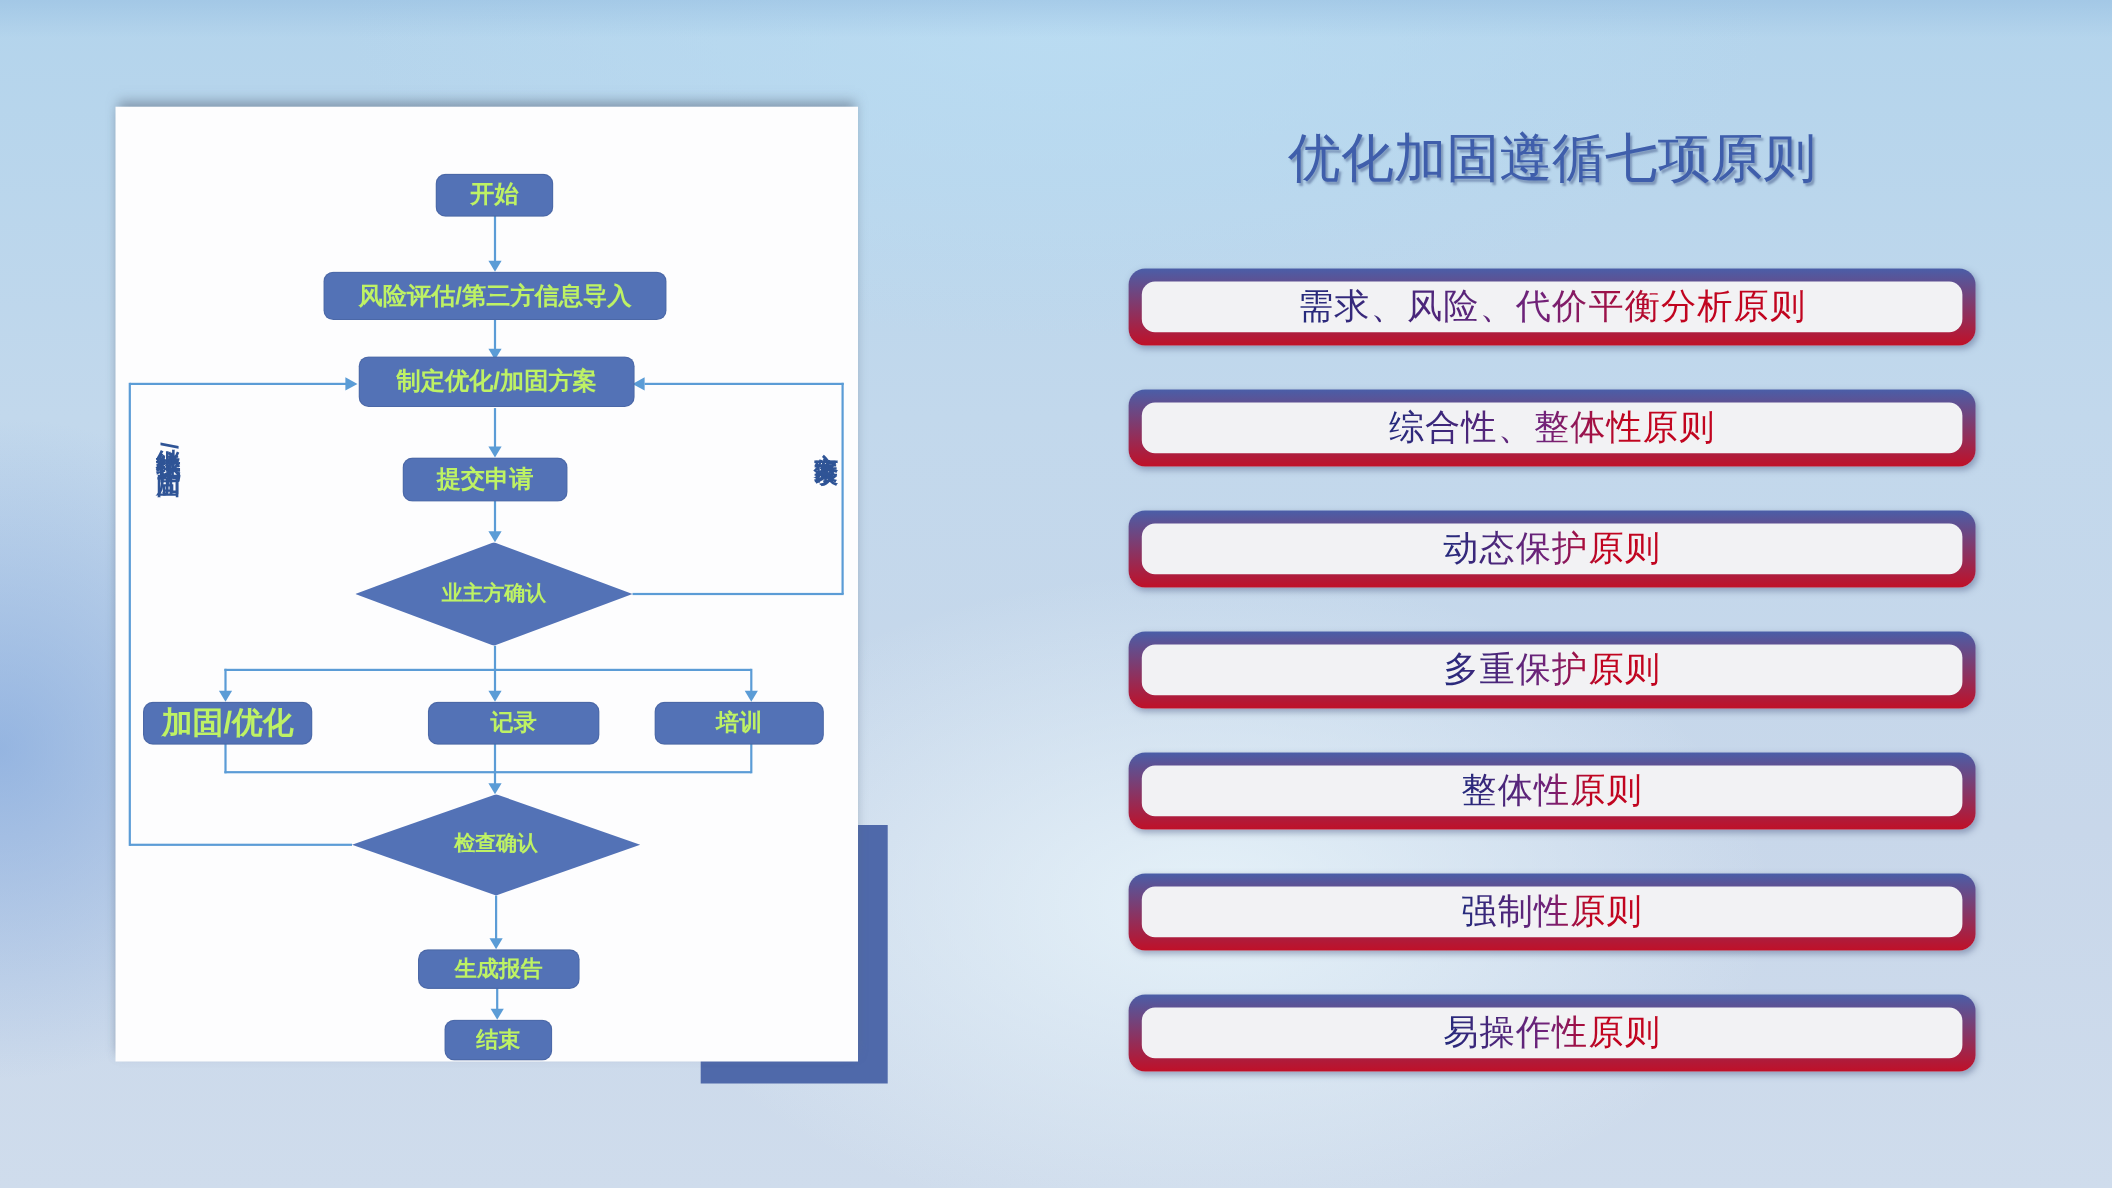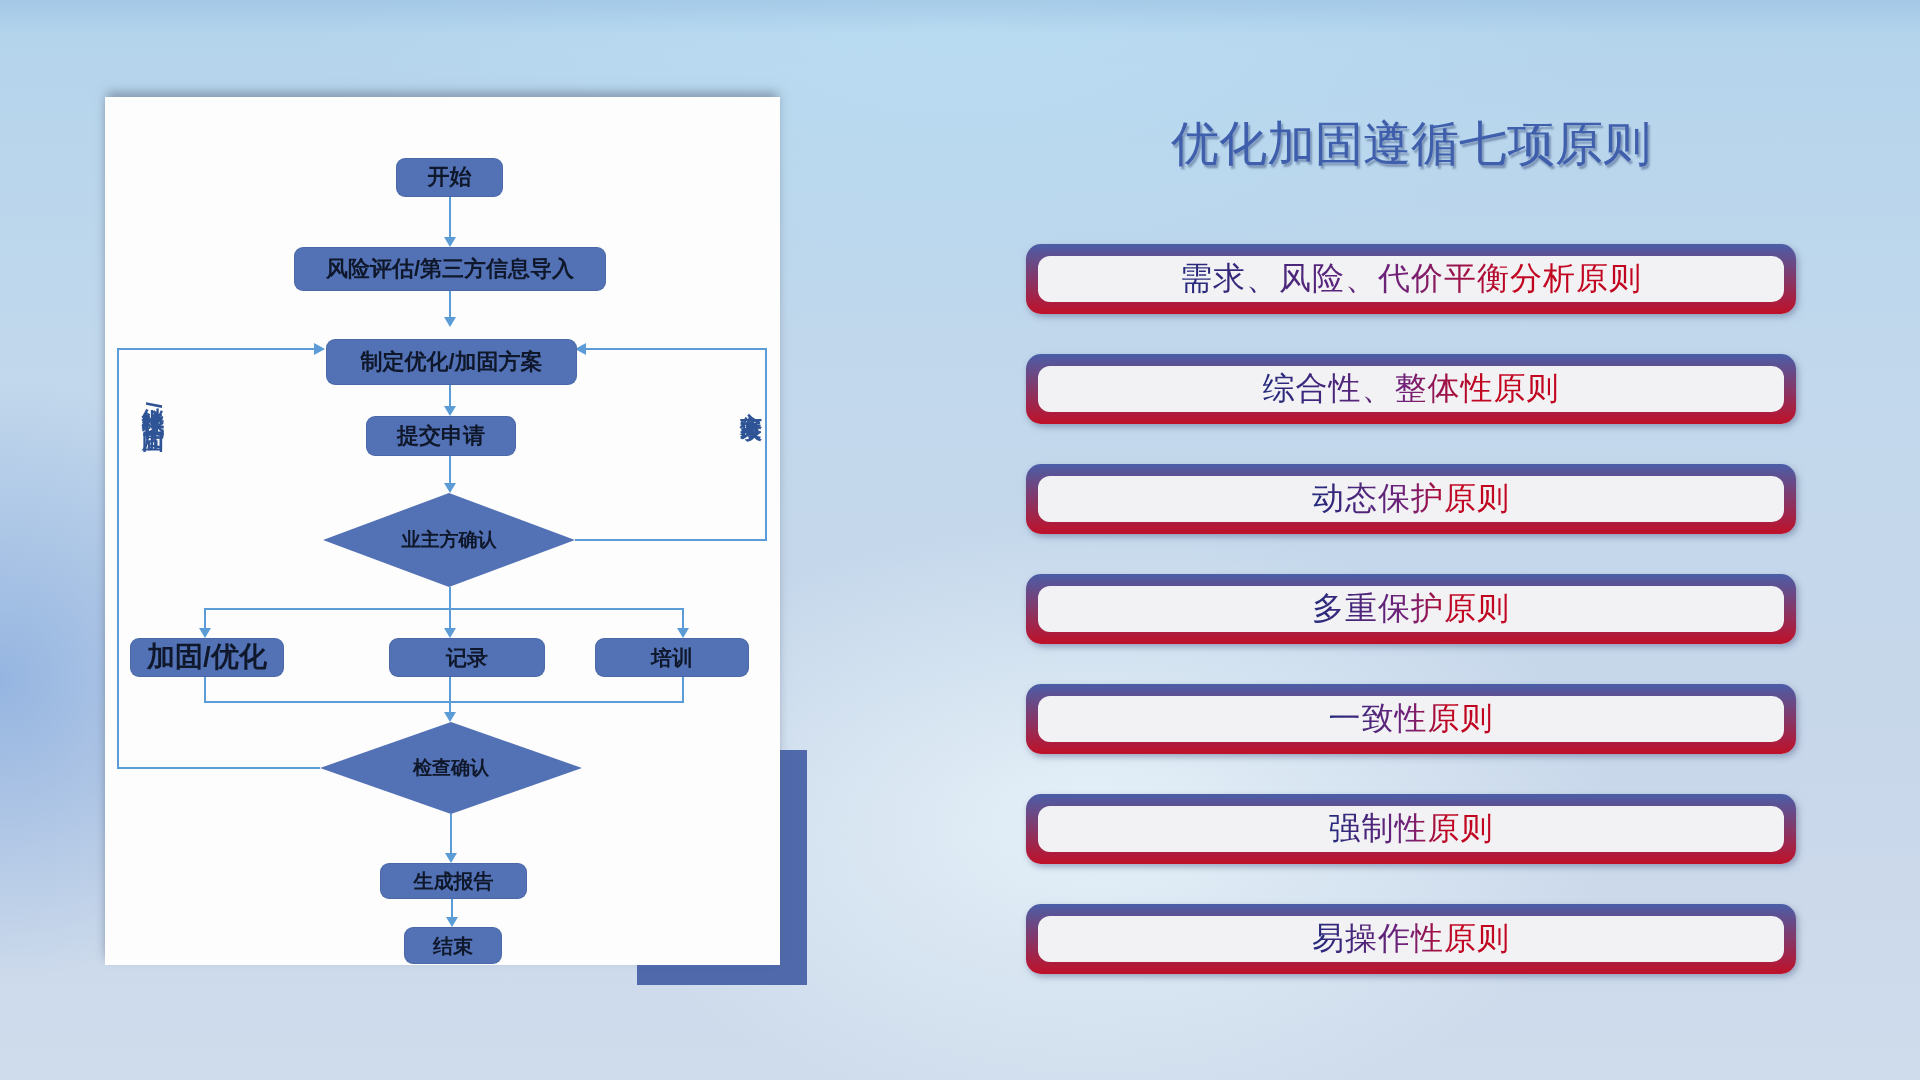--- a/index.html
+++ b/index.html
@@ -13,21 +13,21 @@
       radial-gradient(740px 430px at 57% 76%, rgba(232,244,250,.9), rgba(232,244,250,0) 70%),
       linear-gradient(180deg,#b3d4ec 0%,#c2d8ec 35%,#c8d7ea 70%,#cfdcec 100%);
   }
   
   .accent-rect{position:absolute;left:637px;top:750px;width:170px;height:235px;
     background:var(--accent-rect,#4f69aa);z-index:1;}
   .card{position:absolute;left:105px;top:97px;width:675px;height:868px;
     background:var(--card-bg,#fdfdfe);z-index:2;
     box-shadow:0 -7px 10px -2px rgba(95,110,130,.55), -4px 0 8px -5px rgba(120,135,160,.35);}
   .node{position:absolute;display:flex;align-items:center;justify-content:center;
-    background:var(--node-fill,#5372b6);color:#0f172a;font-weight:bold;font-size:22px;
+    background:var(--node-fill,#5372b6);color:#bef264;font-weight:bold;font-size:22px;
     text-align:right;line-height:1.1;z-index:3;}
   .rect{border-radius:9px;border:1px solid rgba(60,85,140,.35);}
   .diamond{clip-path:polygon(50% 0,100% 50%,50% 100%,0 50%);font-size:19px;}
   .hline,.vline{position:absolute;background:var(--line,#5b9cd6);z-index:2;}
   .hline{height:2px;}
   .vline{width:2px;}
   .arr-d{position:absolute;width:0;height:0;z-index:2;
     border-left:6px solid transparent;border-right:6px solid transparent;
     border-top:10px solid var(--line,#5b9cd6);}
   .arr-r{position:absolute;width:0;height:0;z-index:2;
@@ -55,21 +55,21 @@
 </style>
 </head>
 <body>
 
 <div class="accent-rect"></div>
 
 <div class="card">
 
   <div class="node rect" style="left:291px;top:61px;width:105px;height:37px">开始</div>
   <div class="node rect" style="left:189px;top:150px;width:310px;height:42px">风险评估/第三方信息导入</div>
-  <div class="node rect" style="left:221px;top:242px;width:249px;height:44px">制定优化/加固方案</div>
+  <div class="node rect" style="left:221px;top:227px;width:249px;height:44px">制定优化/加固方案</div>
   <div class="node rect" style="left:261px;top:319px;width:148px;height:38px">提交申请</div>
   <div class="node diamond" style="left:218px;top:396px;width:252px;height:94px">业主方确认</div>
   <div class="node rect" style="left:25px;top:541px;width:152px;height:37px;font-size:28px">加固/优化</div>
   <div class="node rect" style="left:284px;top:541px;width:154px;height:37px;font-size:21px">记录</div>
   <div class="node rect" style="left:490px;top:541px;width:152px;height:37px;font-size:21px">培训</div>
   <div class="node diamond" style="left:215px;top:625px;width:262px;height:92px">检查确认</div>
   <div class="node rect" style="left:275px;top:766px;width:145px;height:34px;font-size:20px">生成报告</div>
   <div class="node rect" style="left:299px;top:830px;width:96px;height:35px;font-size:20px">结束</div>
 
   <div class="vline" style="left:344px;top:98px;height:43px"></div>
@@ -133,21 +133,21 @@
       <span class="p-text">动态保护原则</span>
     </div>
   </div>
   <div class="p-box">
     <div class="p-inner">
       <span class="p-text">多重保护原则</span>
     </div>
   </div>
   <div class="p-box">
     <div class="p-inner">
-      <span class="p-text">一致性原则</span>
+      <span class="p-text">整体性原则</span>
     </div>
   </div>
   <div class="p-box">
     <div class="p-inner">
       <span class="p-text">强制性原则</span>
     </div>
   </div>
   <div class="p-box">
     <div class="p-inner">
       <span class="p-text">易操作性原则</span>

